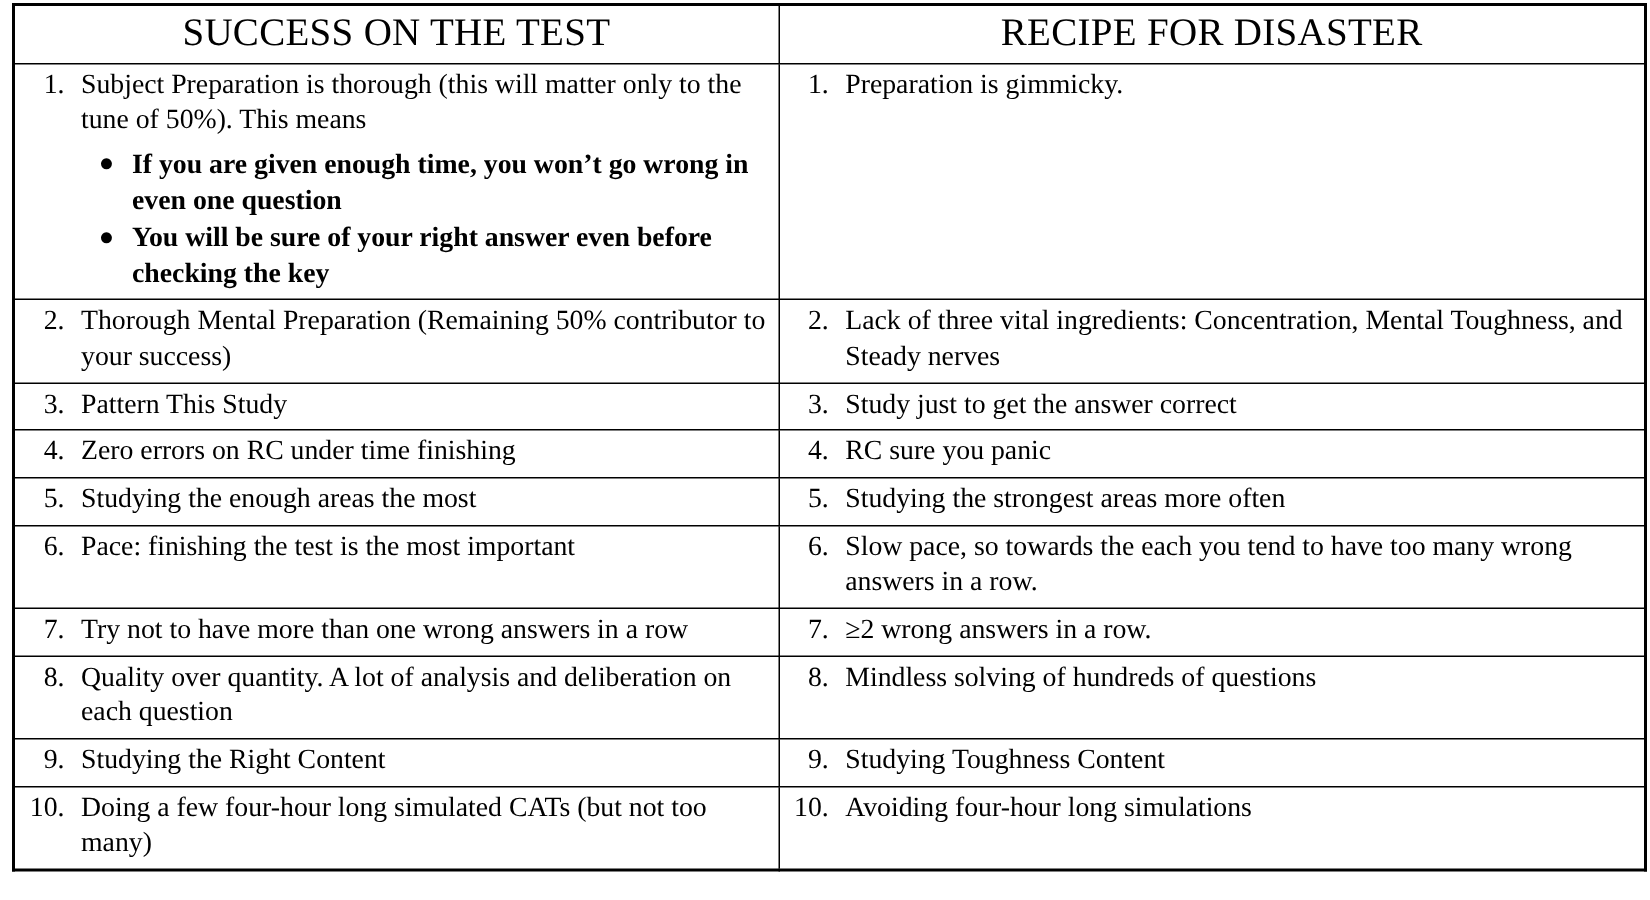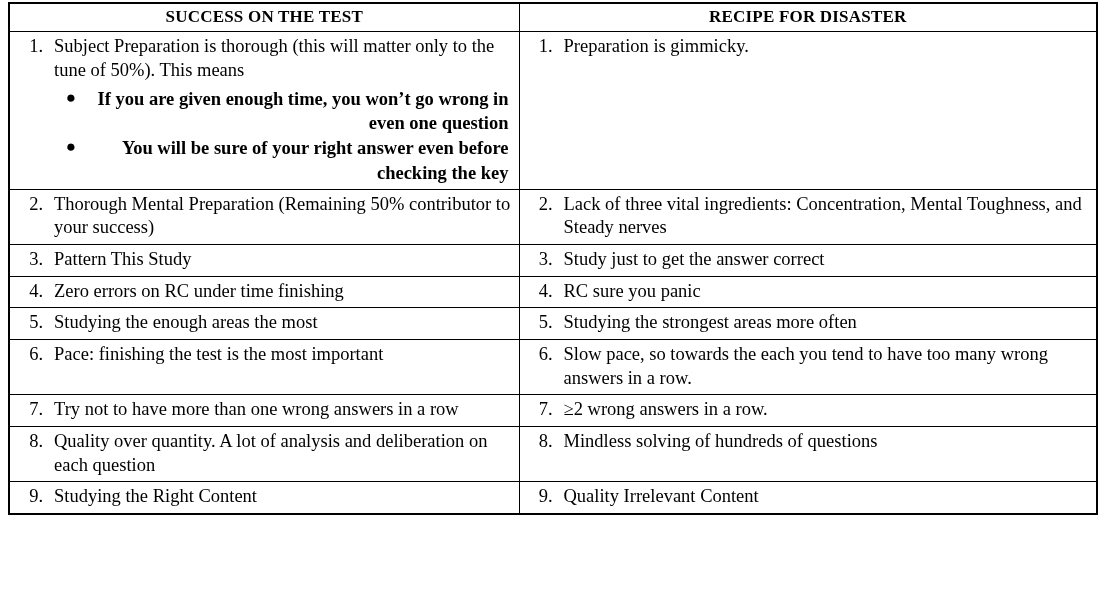--- a/index.html
+++ b/index.html
@@ -30,22 +30,22 @@
   table.comparison col.left  { width: 510px; }
   table.comparison col.right { width: 578px; }
 
   table.comparison th, table.comparison td {
     border: 1.5px solid #000;
     vertical-align: top;
     padding: 0;
   }
   table.comparison th {
     text-align: center;
-    font-weight: bold;
-    font-size: 17px;
+    font-weight: normal;
+    font-size: 26px;
     line-height: 1.18;
     padding: 3px 0 4px 0;
     letter-spacing: 0.2px;
   }
   td.cell {
     padding: 0;
   }
   td.mid {
     vertical-align: middle;
   }
@@ -84,21 +84,20 @@
   ul.bullets li .dot {
     flex: 0 0 auto;
     width: 34px;
     text-align: center;
     font-size: 17px;
     line-height: 1.3;
   }
   ul.bullets li .btxt {
     flex: 1 1 auto;
     padding-right: 10px;
-    text-align: right;
   }
   .subwrap {
     padding-left: 44px;
     padding-bottom: 4px;
   }
 </style>
 </head>
 <body>
 
 <div class="page">
@@ -250,21 +249,35 @@
       <tr>
         <td class="cell">
           <div class="item">
             <span class="num">9.</span>
             <span class="txt">Studying the Right Content</span>
           </div>
         </td>
         <td class="cell">
           <div class="item">
             <span class="num">9.</span>
-            <span class="txt">Quality Irrelevant Content</span>
-          </div>
-        </td>
-      </tr>
-
+            <span class="txt">Studying Toughness Content</span>
+          </div>
+        </td>
+      </tr>
+
+      <tr>
+        <td class="cell">
+          <div class="item">
+            <span class="num">10.</span>
+            <span class="txt">Doing a few four-hour long simulated CATs (but not too many)</span>
+          </div>
+        </td>
+        <td class="cell mid">
+          <div class="item">
+            <span class="num">10.</span>
+            <span class="txt">Avoiding four-hour long simulations</span>
+          </div>
+        </td>
+      </tr>
 
     </tbody>
   </table>
 </div>
 
 </body></html>

